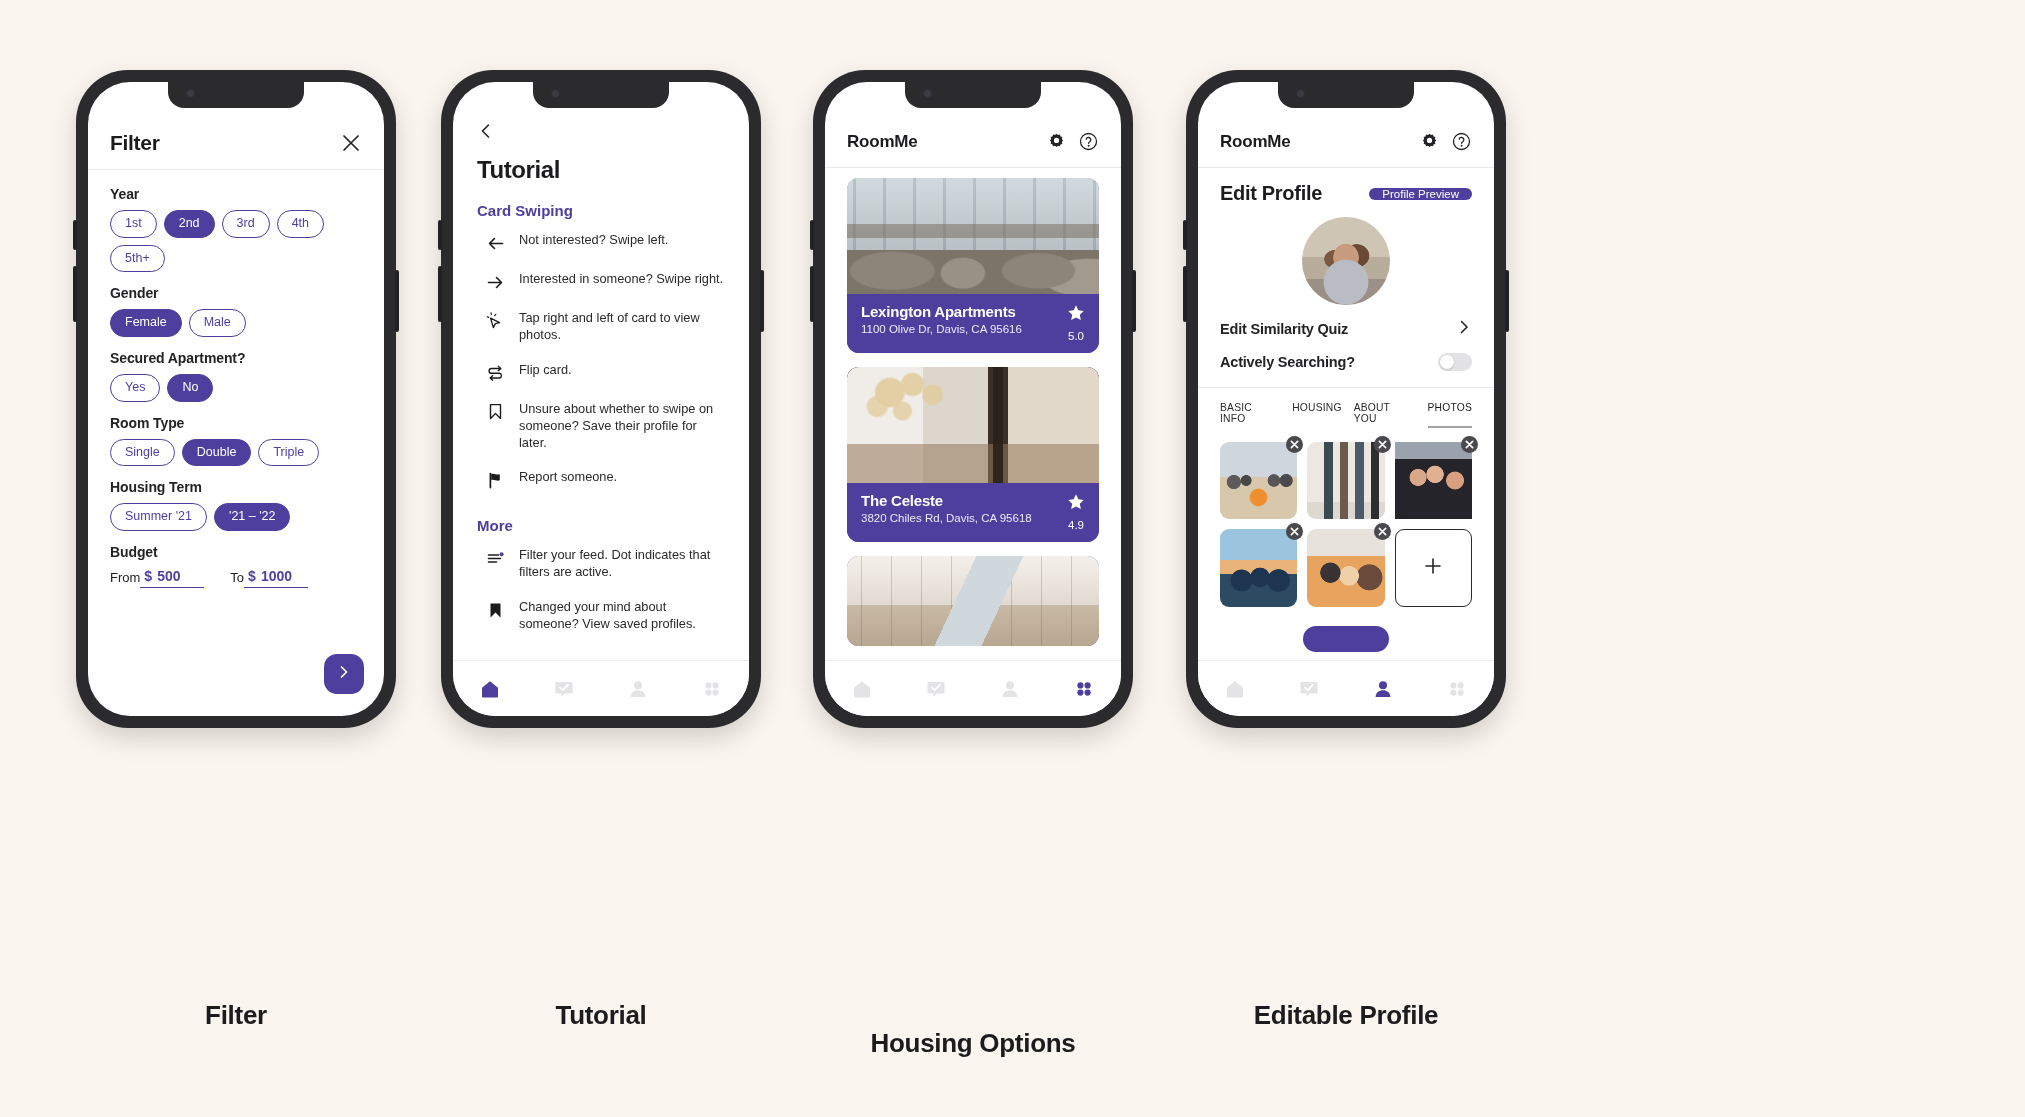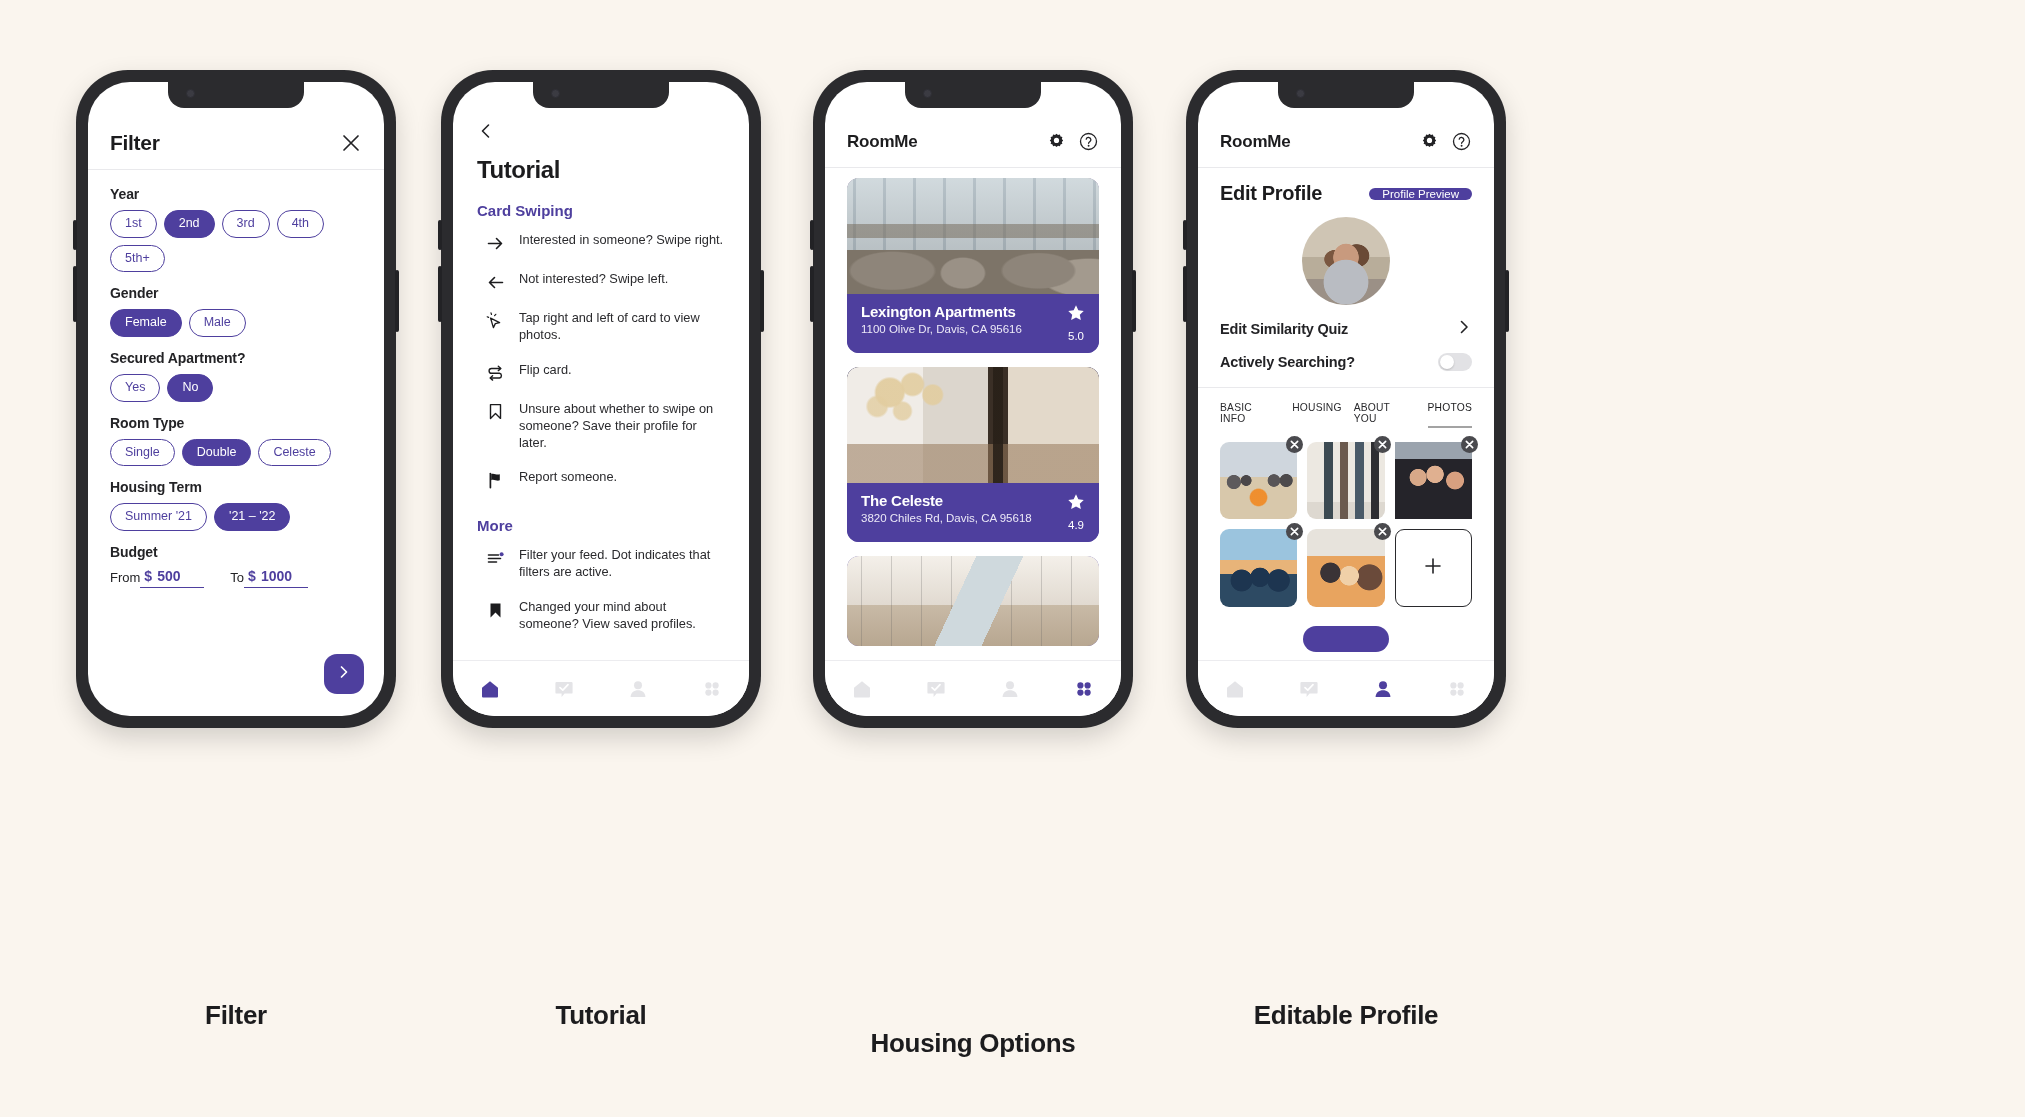--- a/index.html
+++ b/index.html
@@ -373,21 +373,21 @@
             <div class="chip">Yes</div>
             <div class="chip sel">No</div>
           </div>
         </div>
 
         <div class="grp">
           <div class="grp-label">Room Type</div>
           <div class="chips">
             <div class="chip">Single</div>
             <div class="chip sel">Double</div>
-            <div class="chip">Celeste</div>
+            <div class="chip">Triple</div>
           </div>
         </div>
 
         <div class="grp">
           <div class="grp-label">Housing Term</div>
           <div class="chips">
             <div class="chip">Summer '21</div>
             <div class="chip sel">'21 – '22</div>
           </div>
         </div>
@@ -436,33 +436,33 @@
                 <path d="M11.5 3 L5.5 9 L11.5 15" fill="none" stroke="#232326" stroke-width="1.6" stroke-linecap="round" stroke-linejoin="round"></path>
               </svg>
           </div>
           <div class="tut-title">Tutorial</div>
 
           <div class="tut-section">Card Swiping</div>
 
           <div class="tut-item">
             <div class="tut-ic">
               <svg width="19" height="19" viewBox="0 0 19 19">
-                  <path d="M2.5 9.5 H15.5 M10.5 4.5 L15.5 9.5 L10.5 14.5" fill="none" stroke="#1c1c1e" stroke-width="1.6" stroke-linecap="round" stroke-linejoin="round"></path>
+                  <path d="M16.5 9.5 H3.5 M8.5 4.5 L3.5 9.5 L8.5 14.5" fill="none" stroke="#1c1c1e" stroke-width="1.6" stroke-linecap="round" stroke-linejoin="round"></path>
                 </svg>
             </div>
-            <div class="tut-tx">Interested in someone? Swipe right.</div>
+            <div class="tut-tx">Not interested? Swipe left.</div>
           </div>
 
           <div class="tut-item">
             <div class="tut-ic">
               <svg width="19" height="19" viewBox="0 0 19 19">
-                  <path d="M16.5 9.5 H3.5 M8.5 4.5 L3.5 9.5 L8.5 14.5" fill="none" stroke="#1c1c1e" stroke-width="1.6" stroke-linecap="round" stroke-linejoin="round"></path>
+                  <path d="M2.5 9.5 H15.5 M10.5 4.5 L15.5 9.5 L10.5 14.5" fill="none" stroke="#1c1c1e" stroke-width="1.6" stroke-linecap="round" stroke-linejoin="round"></path>
                 </svg>
             </div>
-            <div class="tut-tx">Not interested? Swipe left.</div>
+            <div class="tut-tx">Interested in someone? Swipe right.</div>
           </div>
 
           <div class="tut-item">
             <div class="tut-ic">
               <svg width="19" height="19" viewBox="0 0 19 19">
                 <path d="M5.5 2.5 L5 0.8 M8.6 3.6 L9.8 2.3 M2.6 5.4 L1.2 4.8" stroke="#1c1c1e" stroke-width="1.2" stroke-linecap="round"></path>
                 <path d="M4.6 6.2 L13.6 10.6 L9.3 11.6 L7.4 15.6 Z" fill="none" stroke="#1c1c1e" stroke-width="1.3" stroke-linejoin="round"></path>
               </svg>
             </div>
             <div class="tut-tx">Tap right and left of card to view photos.</div>

